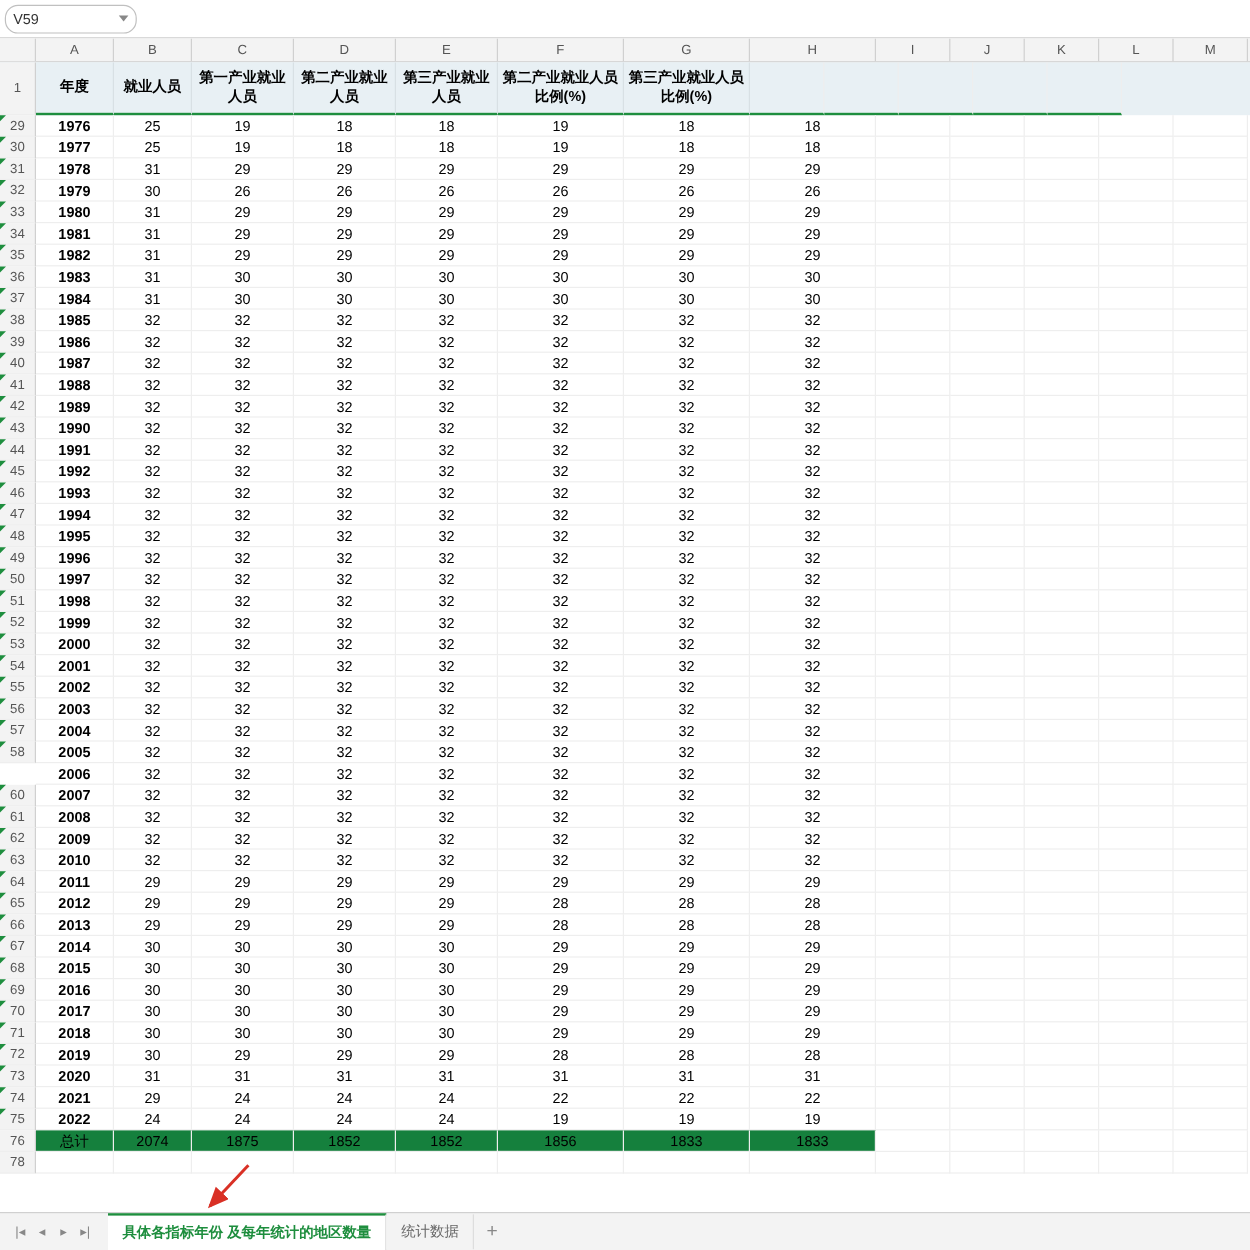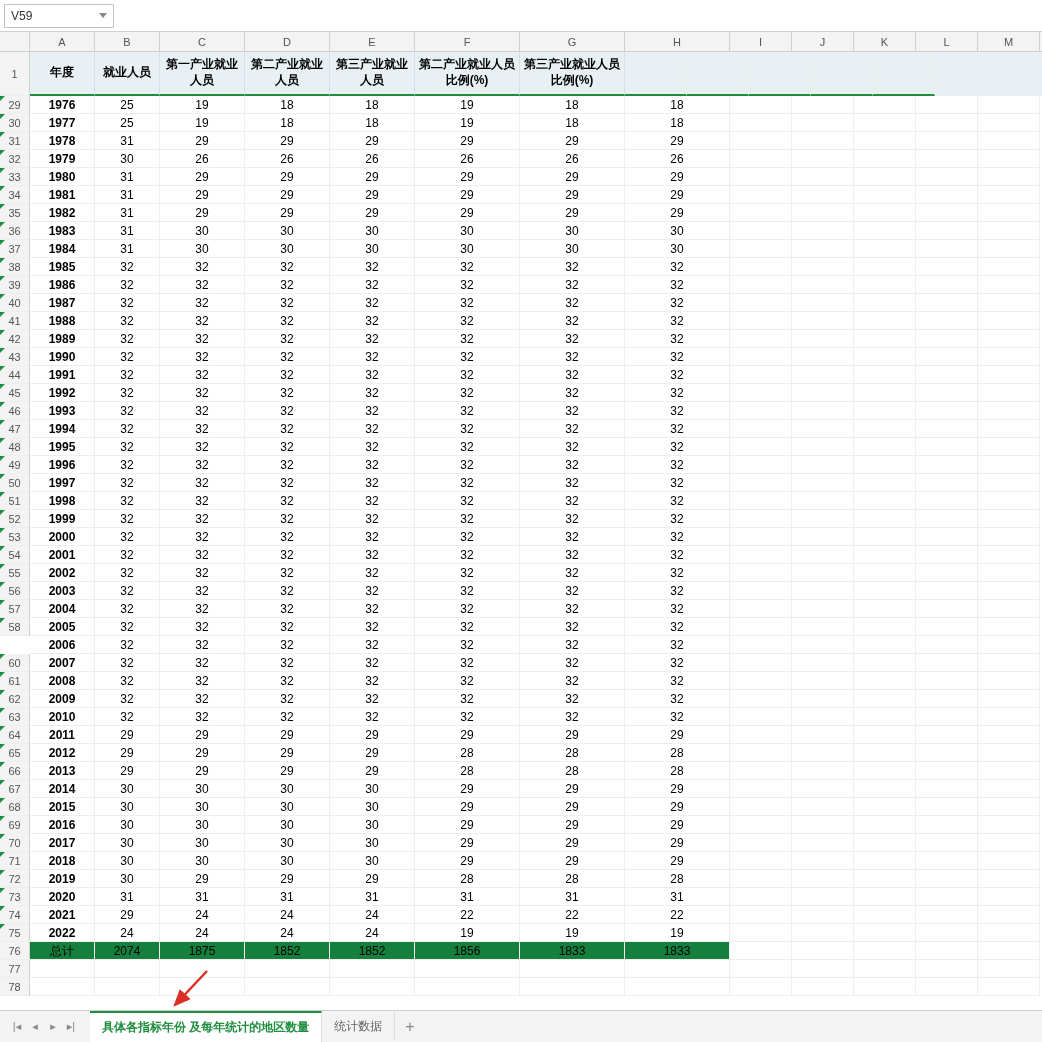--- a/index.html
+++ b/index.html
@@ -1,19 +1,19 @@
 <!DOCTYPE html>
 <html><head>
 <meta charset="utf-8">
 <style>
 * { margin: 0; padding: 0; box-sizing: border-box; }
 body { font-family: Arial, "Microsoft YaHei", sans-serif; font-size: 12px; background: #fff; overflow: hidden; width: 1042px; height: 1042px; position: relative; }
 
 .formula-bar { display: flex; align-items: center; height: 32px; border-bottom: 1px solid #d0d0d0; padding: 0 4px; gap: 4px; }
-.name-box { display: flex; align-items: center; border: 1px solid #c0c0c0; background: #fff; height: 24px; padding: 0 6px; min-width: 110px; border-radius: 1px; justify-content: space-between; }
+.name-box { display: flex; align-items: center; border: 1px solid #c0c0c0; background: #fff; height: 24px; padding: 0 6px; min-width: 110px; border-radius: 11px; justify-content: space-between; }
 .name-box-text { font-size: 12px; color: #333; }
 .chevron-down { width: 0; height: 0; border-left: 4px solid transparent; border-right: 4px solid transparent; border-top: 5px solid #888; }
 .fx-box { display: flex; align-items: center; border: 1px solid #c0c0c0; background: #fff; height: 24px; border-radius: 3px; flex: 1; padding: 0 6px; gap: 8px; }
 .zoom-icon { width: 14px; height: 14px; border: 1.5px solid #888; border-radius: 50%; position: relative; }
 .zoom-icon::after { content: ''; position: absolute; width: 5px; height: 1.5px; background: #888; bottom: -2px; right: -4px; transform: rotate(45deg); }
 .fx-label { font-style: italic; color: #666; font-size: 13px; }
 
 .grid-wrap { position: relative; height: 978px; overflow: hidden; }
 .col-headers { display: flex; height: 20px; background: #f3f3f3; border-bottom: 1px solid #d0d0d0; }
 .corner { width: 30px; border-right: 1px solid #d0d0d0; background: #f3f3f3; flex-shrink: 0; }
@@ -851,36 +851,20 @@
         <div class="cell col-F">1856</div>
         <div class="cell col-G">1833</div>
         <div class="cell col-H">1833</div>
         <div class="empty-cell col-ext"></div>
         <div class="empty-cell col-ext"></div>
         <div class="empty-cell col-ext"></div>
         <div class="empty-cell col-ext"></div>
         <div class="empty-cell col-ext"></div>
       </div>
       <div class="row">
-        <div class="row-h">77</div>
-        <div class="empty-cell col-A"></div>
-        <div class="empty-cell col-B"></div>
-        <div class="empty-cell col-C"></div>
-        <div class="empty-cell col-D"></div>
-        <div class="empty-cell col-E"></div>
-        <div class="empty-cell col-F"></div>
-        <div class="empty-cell col-G"></div>
-        <div class="empty-cell col-H"></div>
-        <div class="empty-cell col-ext"></div>
-        <div class="empty-cell col-ext"></div>
-        <div class="empty-cell col-ext"></div>
-        <div class="empty-cell col-ext"></div>
-        <div class="empty-cell col-ext"></div>
-      </div>
-      <div class="row">
         <div class="row-h">78</div>
         <div class="empty-cell col-A"></div>
         <div class="empty-cell col-B"></div>
         <div class="empty-cell col-C"></div>
         <div class="empty-cell col-D"></div>
         <div class="empty-cell col-E"></div>
         <div class="empty-cell col-F"></div>
         <div class="empty-cell col-G"></div>
         <div class="empty-cell col-H"></div>
         <div class="empty-cell col-ext"></div>

